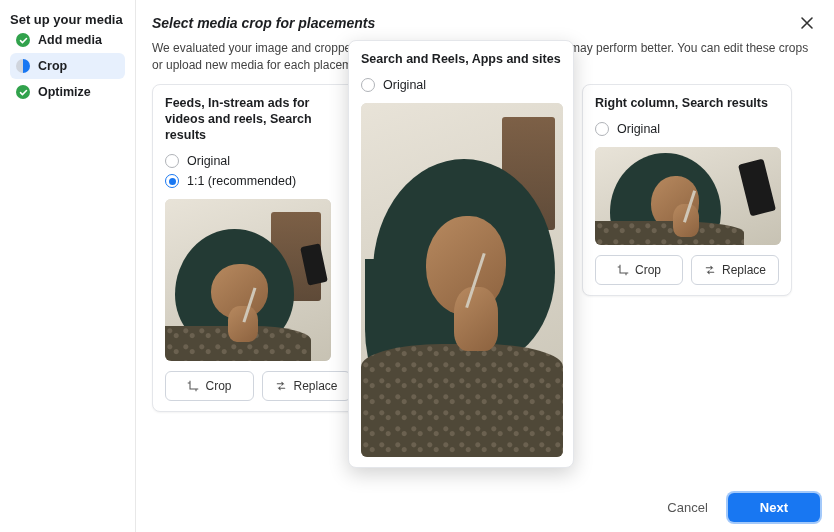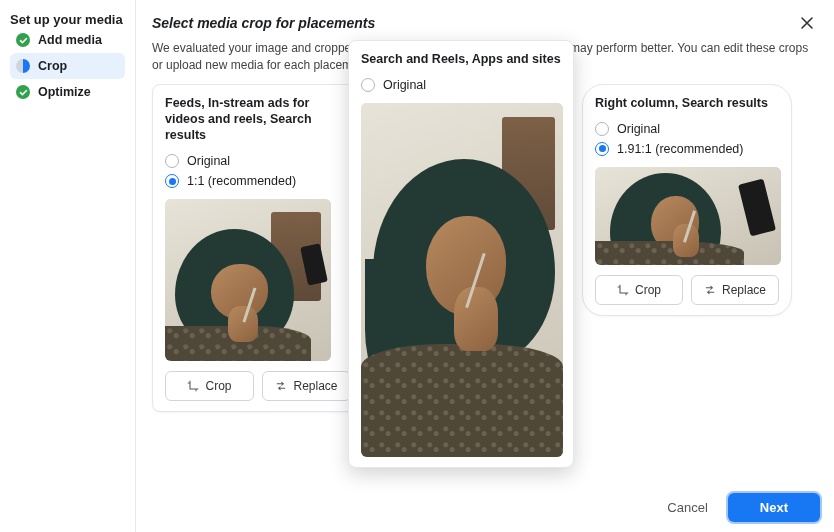--- a/index.html
+++ b/index.html
@@ -61,21 +61,21 @@
   .c2 .preview { width:202px; height:354px; }
   .c2 .img .rug { top:4%; right:4%; width:26%; height:32%; }
   .c2 .img .hijab.head { left:6%; top:16%; width:90%; height:58%; }
   .c2 .img .face { left:32%; top:32%; width:40%; height:28%; }
   .c2 .img .hand { left:46%; top:52%; width:22%; height:18%; }
   .c2 .img .stick { left:56%; top:42%; height:16%; }
   .c2 .img .dress { left:0; bottom:0; width:100%; height:32%; border-radius:40% 40% 0 0 / 20% 20% 0 0;}
   .c2 .img .hijab.drape { left:2%; top:44%; width:44%; height:40%; border-radius:0 0 60% 40% / 0 0 50% 50%; }
 
   
-  .c3 { left:446px; top:0; width:210px;border-radius:21px; }
+  .c3 { left:446px; top:0; width:210px; }
   .c3 .preview { width:186px; height:98px; }
   .c3 .img .hijab.head { left:8%; top:6%; width:60%; height:110%; }
   .c3 .img .face { left:30%; top:30%; width:26%; height:56%; }
   .c3 .img .hand { left:42%; top:58%; width:14%; height:34%; }
   .c3 .img .stick { left:50%; top:44%; height:34%; }
   .c3 .img .phone { right:6%; top:14%; width:14%; height:54%; transform:rotate(-14deg);}
   .c3 .img .dress { left:0; bottom:0; width:80%; height:24%; border-radius:0 50% 0 0;}
 
   .footer { position:absolute; bottom:0; right:0; display:flex; gap:10px; padding:10px 14px; align-items:center; background:#fff;}
   .btn-cancel { background:transparent; border:none; font-size:13px; color:#555; cursor:pointer; padding:6px 10px;}
@@ -183,24 +183,20 @@
           </div>
         </div>
       </div>
 
       <div class="card c3">
         <div class="card-title">Right column, Search results</div>
         <div class="radio-row">
           <span class="radio"></span>
           <span>Original</span>
         </div>
-        <div class="radio-row">
-          <span class="radio sel"></span>
-          <span>1.91:1 (recommended)</span>
-        </div>
         <div class="preview">
           <div class="img">
             <div class="wall"></div>
               <div class="hijab head"></div>
               <div class="face"></div>
               <div class="dress"></div>
               <div class="hand"></div>
               <div class="stick"></div>
               <div class="phone"></div>
           </div>

